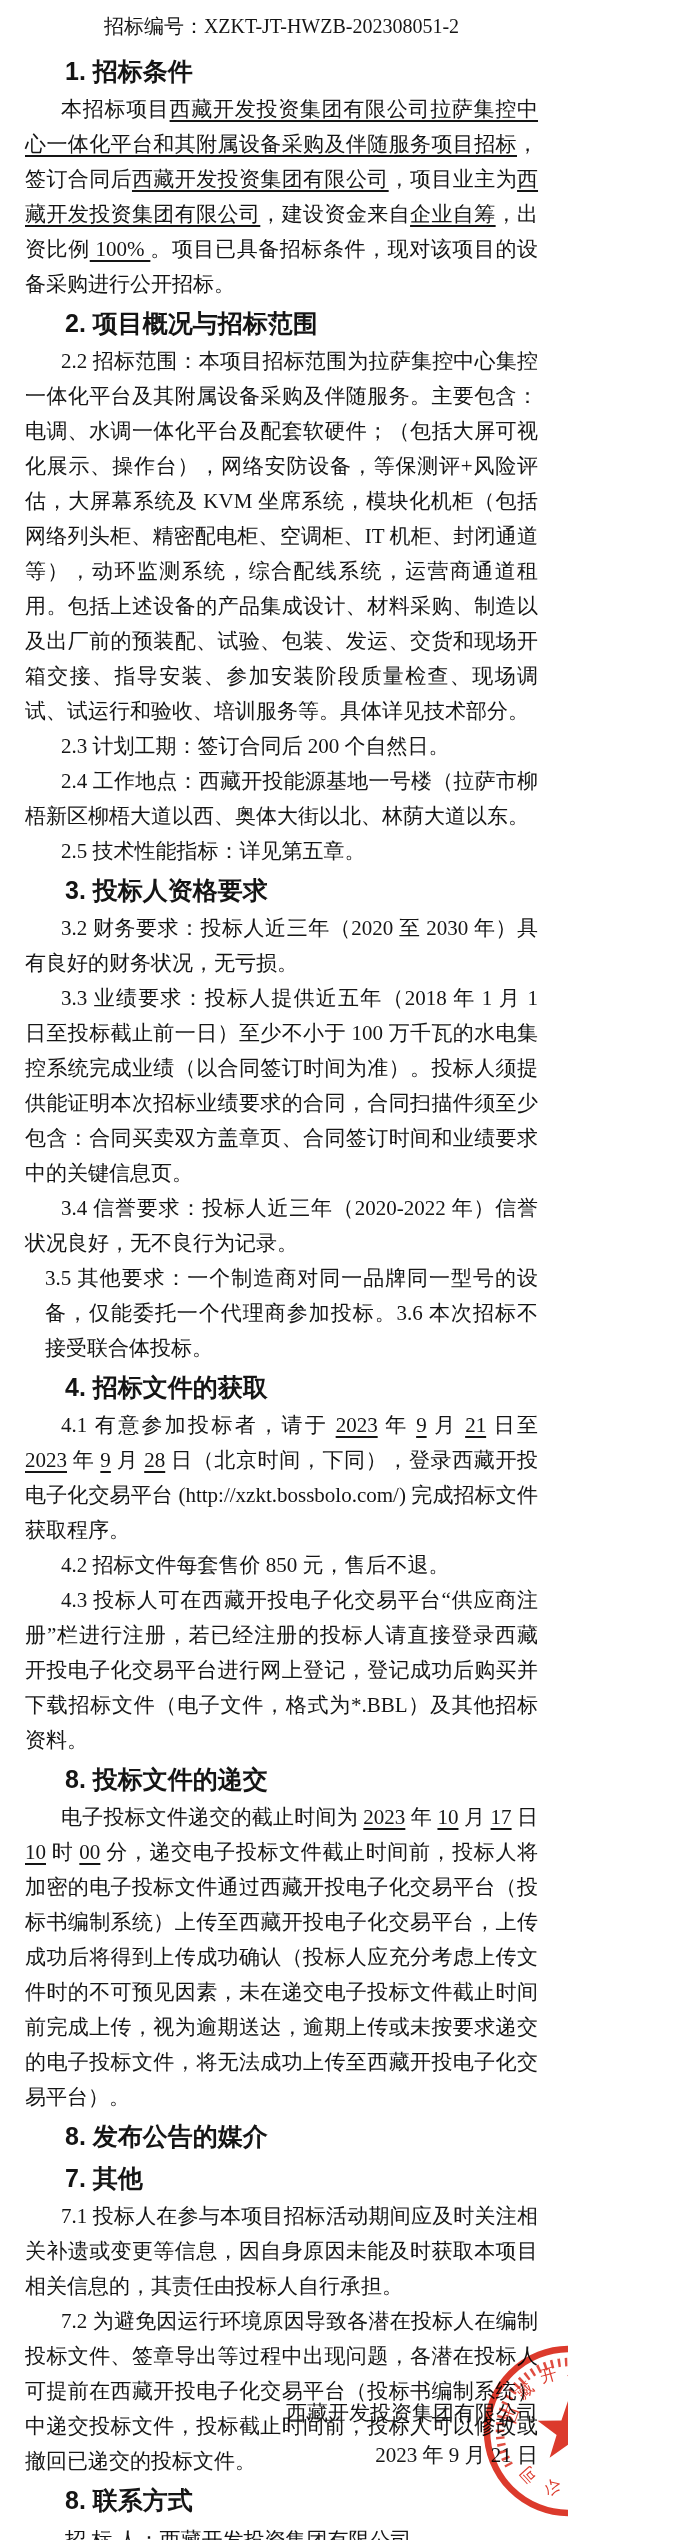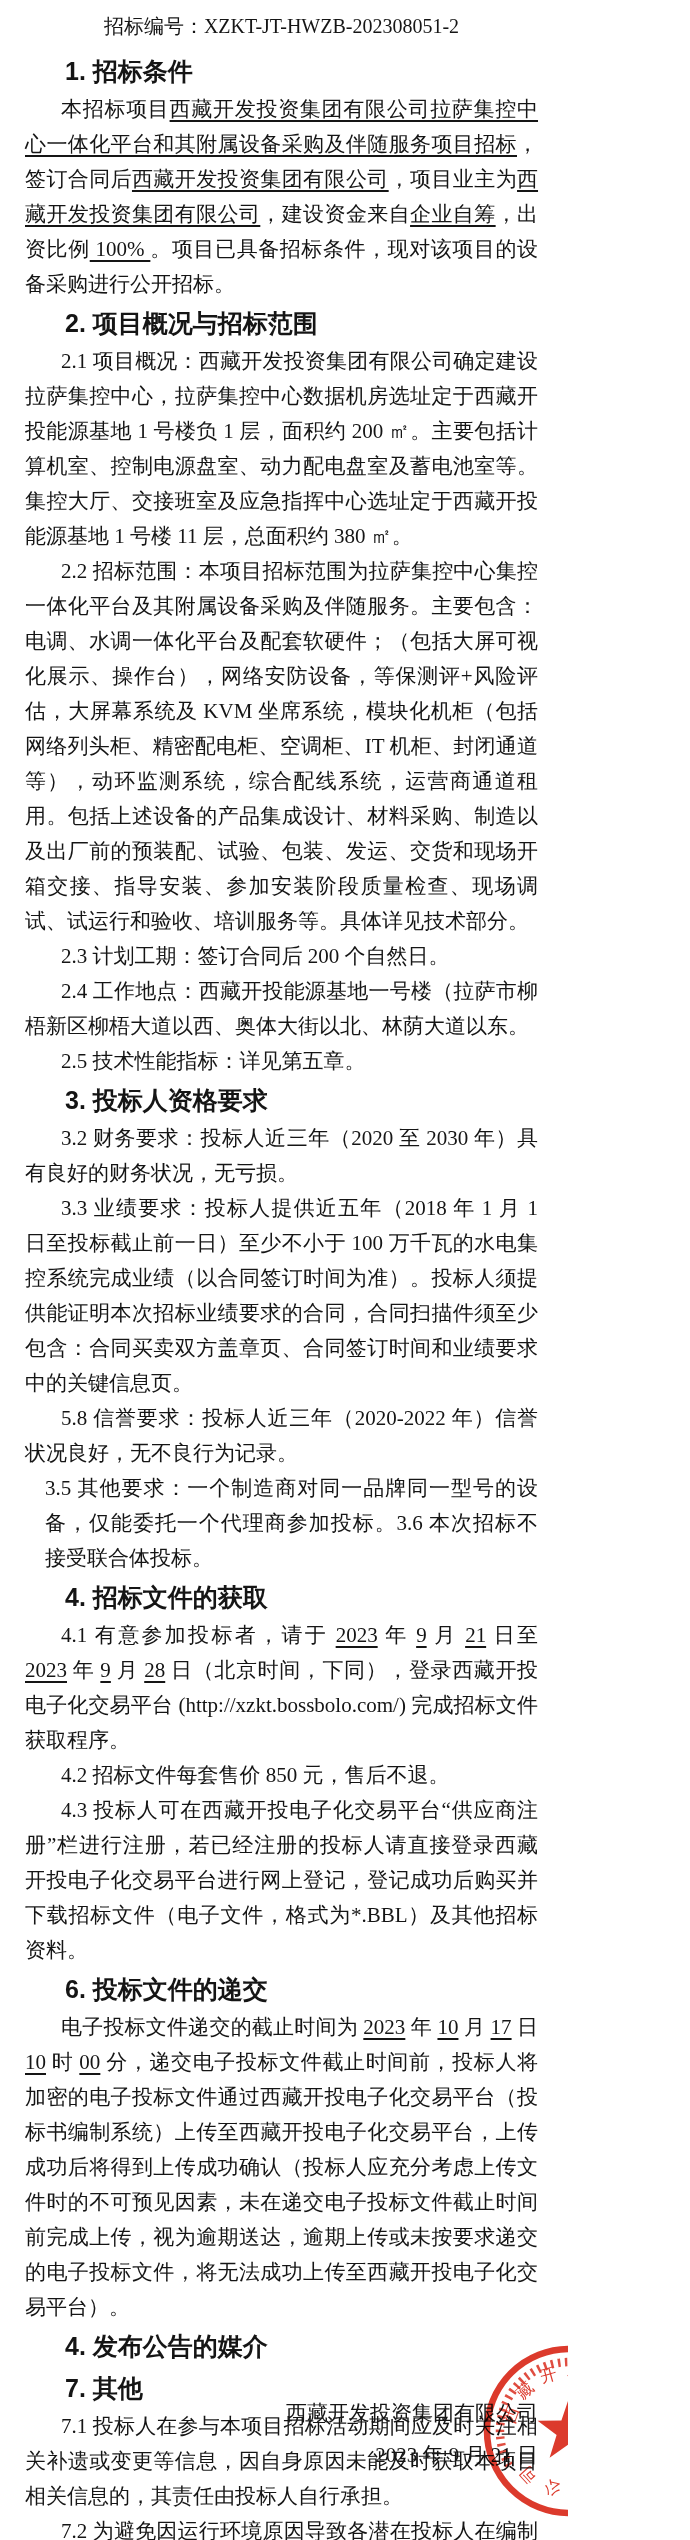--- a/index.html
+++ b/index.html
@@ -61,37 +61,36 @@
 <body>
 
 <div class="page">
 
   <div class="flow">
     <div class="title">招标编号：XZKT-JT-HWZB-202308051-2</div>
     <div id="doc-body">
         <p class="heading"><span>1. 招标条件</span></p>
         <p class="body"><span>本招标项目</span><span class="u">西藏开发投资集团有限公司拉萨集控中心一体化平台和其附属设备采购及伴随服务项目招标</span><span>，签订合同后</span><span class="u">西藏开发投资集团有限公司</span><span>，项目业主为</span><span class="u">西藏开发投资集团有限公司</span><span>，建设资金来自</span><span class="u">企业自筹</span><span>，出资比例</span><span class="u"> 100% </span><span>。项目已具备招标条件，现对该项目的设备采购进行公开招标。</span></p>
         <p class="heading"><span>2. 项目概况与招标范围</span></p>
-        <p class="body"><span>2.1 项目概况：西藏开发投资集团有限公司确定建设拉萨集控中心，拉萨集控中心数据机房选址定于西藏开投能源基地 1 号楼负 1 层，面积约 200 ㎡。主要包括计算机室、控制电源盘室、动力配电盘室及蓄电池室等。集控大厅、交接班室及应急指挥中心选址定于西藏开投能源基地 1 号楼 11 层，总面积约 380 ㎡。</span></p>
         <p class="body"><span>2.2 招标范围：本项目招标范围为拉萨集控中心集控一体化平台及其附属设备采购及伴随服务。主要包含：电调、水调一体化平台及配套软硬件；（包括大屏可视化展示、操作台），网络安防设备，等保测评+风险评估，大屏幕系统及 KVM 坐席系统，模块化机柜（包括网络列头柜、精密配电柜、空调柜、IT 机柜、封闭通道等），动环监测系统，综合配线系统，运营商通道租用。包括上述设备的产品集成设计、材料采购、制造以及出厂前的预装配、试验、包装、发运、交货和现场开箱交接、指导安装、参加安装阶段质量检查、现场调试、试运行和验收、培训服务等。具体详见技术部分。</span></p>
         <p class="body"><span>2.3 计划工期：签订合同后 200 个自然日。</span></p>
         <p class="body"><span>2.4 工作地点：西藏开投能源基地一号楼（拉萨市柳梧新区柳梧大道以西、奥体大街以北、林荫大道以东。</span></p>
         <p class="body"><span>2.5 技术性能指标：详见第五章。</span></p>
         <p class="heading"><span>3. 投标人资格要求</span></p>
         <p class="body"><span>3.2 财务要求：投标人近三年（2020 至 2030 年）具有良好的财务状况，无亏损。</span></p>
         <p class="body"><span>3.3 业绩要求：投标人提供近五年（2018 年 1 月 1 日至投标截止前一日）至少不小于 100 万千瓦的水电集控系统完成业绩（以合同签订时间为准）。投标人须提供能证明本次招标业绩要求的合同，合同扫描件须至少包含：合同买卖双方盖章页、合同签订时间和业绩要求中的关键信息页。</span></p>
-        <p class="body"><span>5.8 信誉要求：投标人近三年（2020-2022 年）信誉状况良好，无不良行为记录。</span></p>
+        <p class="body"><span>3.4 信誉要求：投标人近三年（2020-2022 年）信誉状况良好，无不良行为记录。</span></p>
         <p class="body block"><span>3.5 其他要求：一个制造商对同一品牌同一型号的设备，仅能委托一个代理商参加投标。3.6 本次招标不接受联合体投标。</span></p>
         <p class="heading"><span>4. 招标文件的获取</span></p>
         <p class="body"><span>4.1 有意参加投标者，请于 </span><span class="u">2023</span><span> 年 </span><span class="u">9</span><span> 月 </span><span class="u">21</span><span> 日至 </span><span class="u">2023</span><span> 年 </span><span class="u">9</span><span> 月 </span><span class="u">28</span><span> 日（北京时间，下同），登录西藏开投电子化交易平台 (http://xzkt.bossbolo.com/) 完成招标文件获取程序。</span></p>
         <p class="body"><span>4.2 招标文件每套售价 850 元，售后不退。</span></p>
         <p class="body"><span>4.3 投标人可在西藏开投电子化交易平台“供应商注册”栏进行注册，若已经注册的投标人请直接登录西藏开投电子化交易平台进行网上登记，登记成功后购买并下载招标文件（电子文件，格式为*.BBL）及其他招标资料。</span></p>
-        <p class="heading"><span>6. 投标文件的递交</span></p>
+        <p class="heading"><span>8. 投标文件的递交</span></p>
         <p class="body"><span>电子投标文件递交的截止时间为 </span><span class="u">2023</span><span> 年 </span><span class="u">10</span><span> 月 </span><span class="u">17</span><span> 日 </span><span class="u">10</span><span> 时 </span><span class="u">00</span><span> 分，递交电子投标文件截止时间前，投标人将加密的电子投标文件通过西藏开投电子化交易平台（投标书编制系统）上传至西藏开投电子化交易平台，上传成功后将得到上传成功确认（投标人应充分考虑上传文件时的不可预见因素，未在递交电子投标文件截止时间前完成上传，视为逾期送达，逾期上传或未按要求递交的电子投标文件，将无法成功上传至西藏开投电子化交易平台）。</span></p>
-        <p class="heading"><span>4. 发布公告的媒介</span></p>
+        <p class="heading"><span>8. 发布公告的媒介</span></p>
         <p class="heading"><span>7. 其他</span></p>
         <p class="body"><span>7.1 投标人在参与本项目招标活动期间应及时关注相关补遗或变更等信息，因自身原因未能及时获取本项目相关信息的，其责任由投标人自行承担。</span></p>
         <p class="body"><span>7.2 为避免因运行环境原因导致各潜在投标人在编制投标文件、签章导出等过程中出现问题，各潜在投标人可提前在西藏开投电子化交易平台（投标书编制系统）中递交投标文件，投标截止时间前，投标人可以修改或撤回已递交的投标文件。</span></p>
         <p class="heading"><span>8. 联系方式</span></p>
         <p class="contact"><span>招 标 人：西藏开发投资集团有限公司</span></p>
       </div>
   </div>
 
   <div class="closing">
     <div>西藏开发投资集团有限公司</div>

